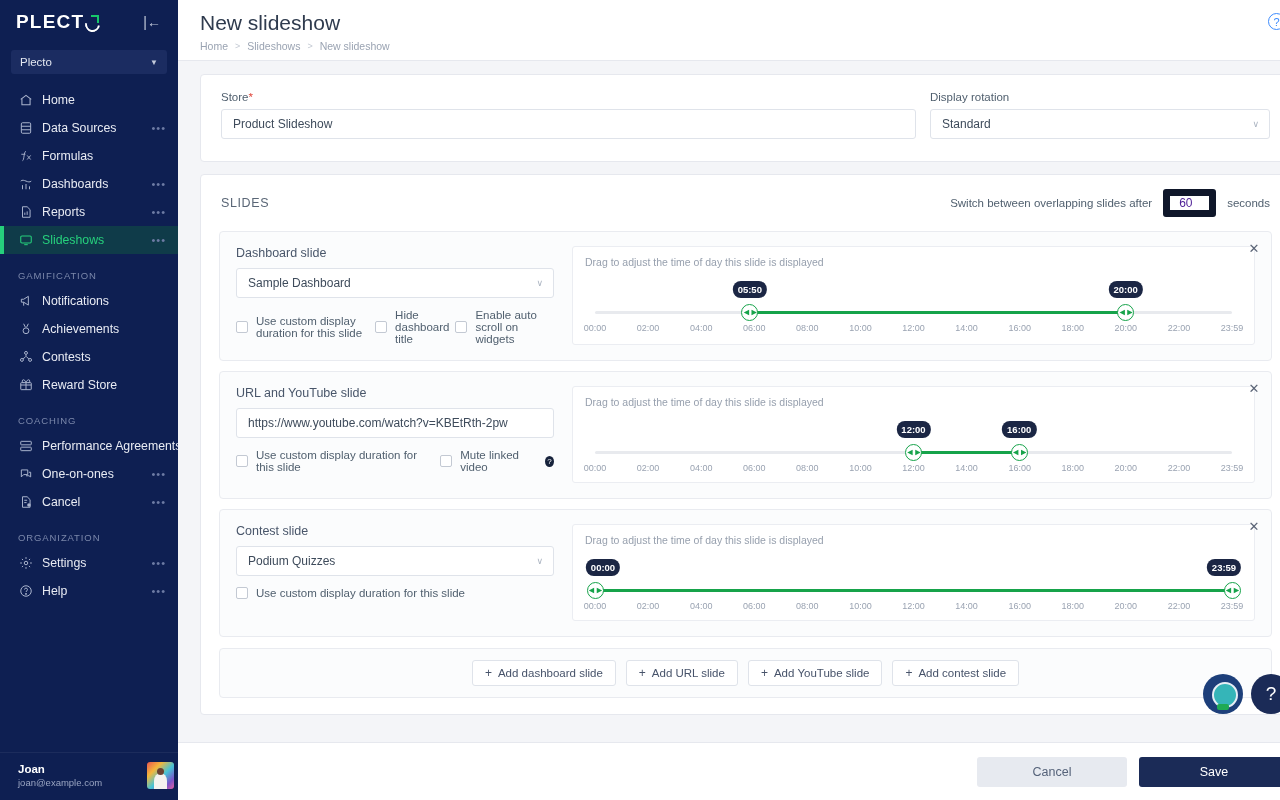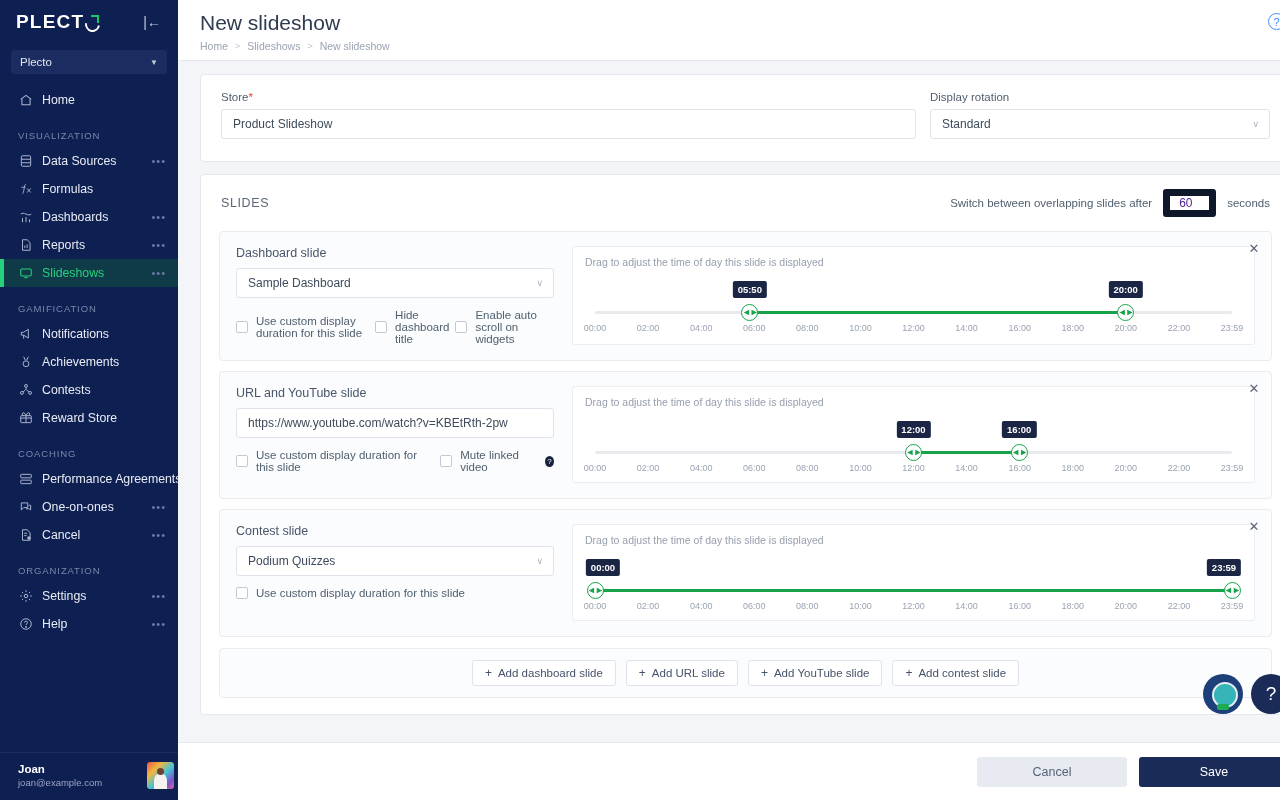--- a/index.html
+++ b/index.html
@@ -113,21 +113,21 @@
 
   .slide-right { flex:1; background:#fff; border:1px solid #ebedf2; border-radius:3px; padding:9px 12px 9px 12px; }
   .drag-hint { font-size:10.5px; color:#97a0ae; }
   .tl-wrap { position:relative; height:62px; margin-top:3px; }
   .track { position:absolute; left:10px; right:10px; top:40px; height:3px; background:#e8eaee; border-radius:2px; }
   .range { position:absolute; top:40px; height:3px; background:#16a34a; border-radius:2px; }
   .handle { position:absolute; top:33px; width:17px; height:17px; margin-left:-8.5px; border-radius:50%;
     background:#fff; border:1.4px solid #16a34a; display:flex; align-items:center; justify-content:center; cursor:pointer; }
   .handle .gr { color:#16a34a; font-size:9px; line-height:1; letter-spacing:-1px; }
   .bubble { position:absolute; top:10px; transform:translateX(-50%); background:#1b2644; color:#fff;
-    font-size:9.5px; font-weight:700; padding:3px 5px; border-radius:2px; white-space:nowrap; }
+    font-size:9.5px; font-weight:700; padding:3px 5px; border-radius:8px; white-space:nowrap; }
   .ticks { position:absolute; left:0; right:0; top:52px; height:12px; }
   .tick { position:absolute; transform:translateX(-50%); font-size:9px; color:#9aa3b2; white-space:nowrap; }
   .close-x { position:absolute; right:9px; top:8px; width:16px; height:16px; color:#5b6577; font-size:13px;
     display:flex; align-items:center; justify-content:center; cursor:pointer; }
 
   .add-bar { margin-top:11px; border:1px solid #e9ebf0; border-radius:4px; background:#fbfcfd;
     padding:11px 0; display:flex; align-items:center; justify-content:center; gap:10px; }
   .add-btn { height:26px; border:1px solid #dfe3ea; border-radius:3px; background:#fff; color:#47536a;
     font-size:11.5px; padding:0 12px; display:flex; align-items:center; gap:6px; cursor:pointer; }
   .add-btn .plus { font-size:12px; color:#47536a; }
@@ -171,21 +171,20 @@
       <div class="sb-item home">
         <span class="ico">
           <svg viewBox="0 0 24 24" fill="none" stroke="currentColor" stroke-width="1.8">
               <path d="M3 11l9-7 9 7"></path>
               <path d="M5 10v10h14V10"></path>
             </svg>
         </span>
         <span class="lbl">Home</span>
       </div>
 
-      <div class="sb-group">VISUALIZATION</div>
       <div class="sb-item">
         <span class="ico">
           <svg viewBox="0 0 24 24" fill="none" stroke="currentColor" stroke-width="1.7">
               <rect x="4" y="3" width="16" height="18" rx="2"></rect>
               <path d="M4 9h16M4 15h16"></path>
             </svg>
         </span>
         <span class="lbl">Data Sources</span>
         <span class="dots">•••</span>
       </div>

